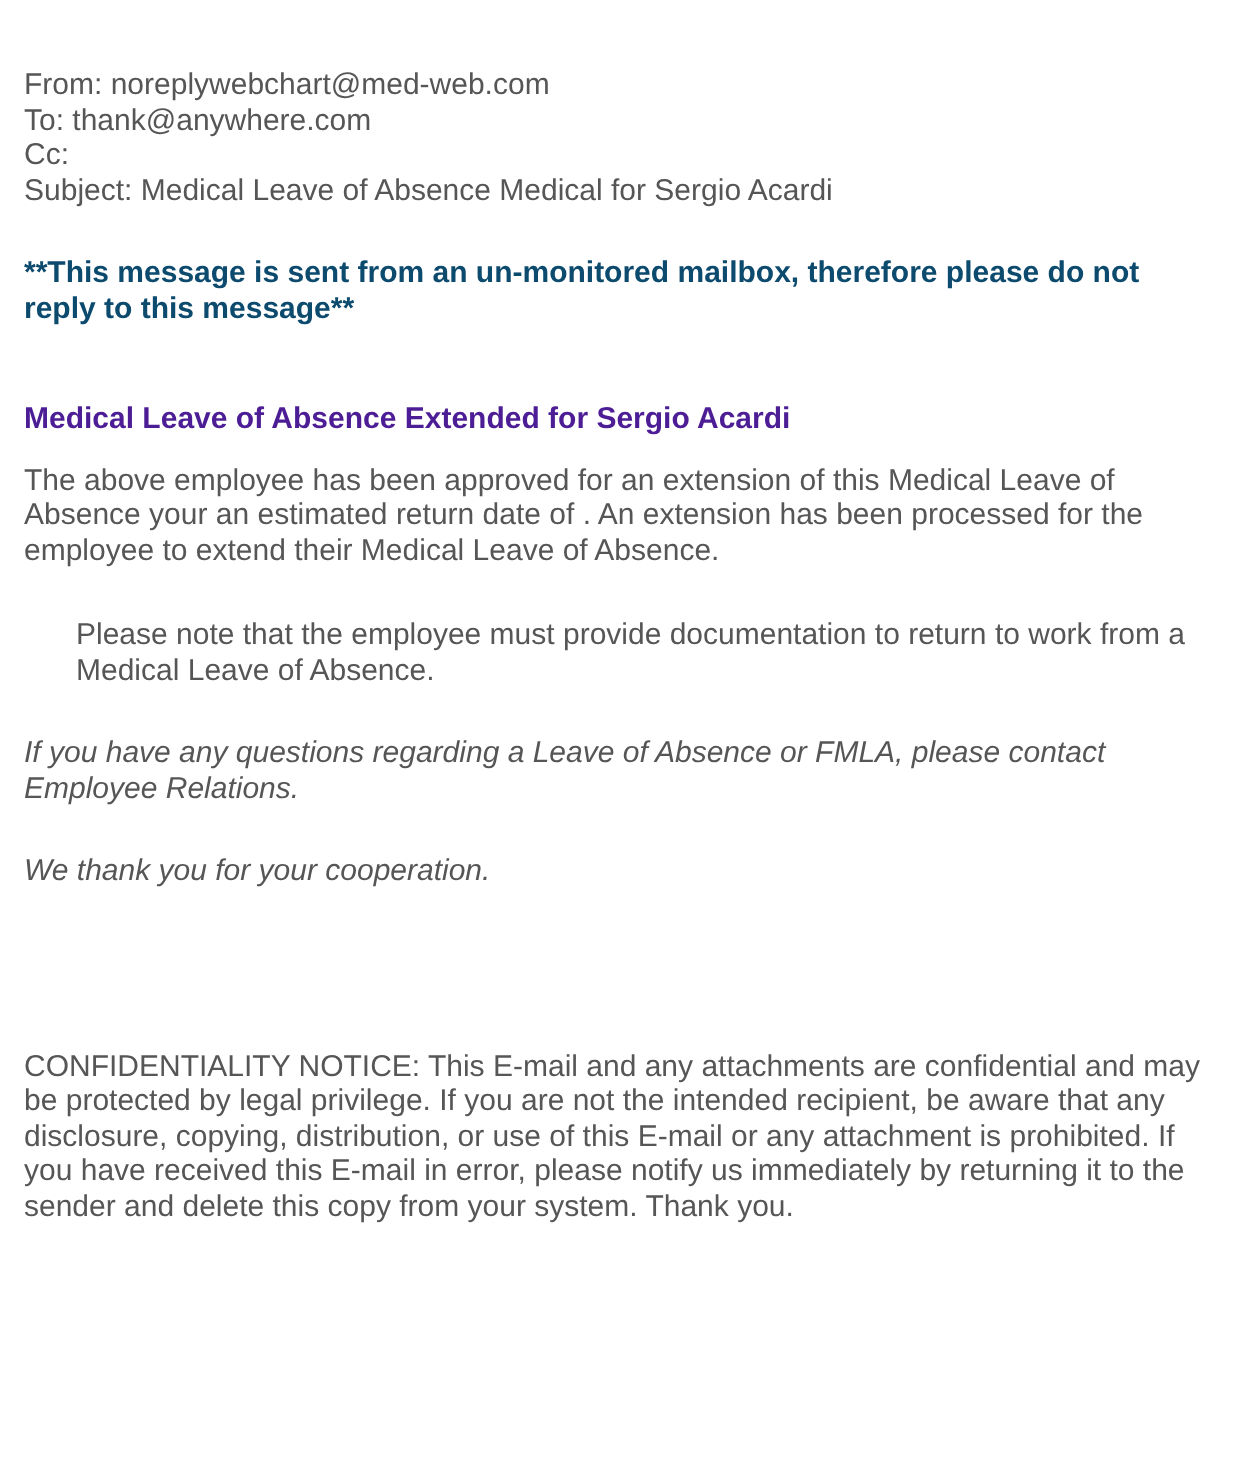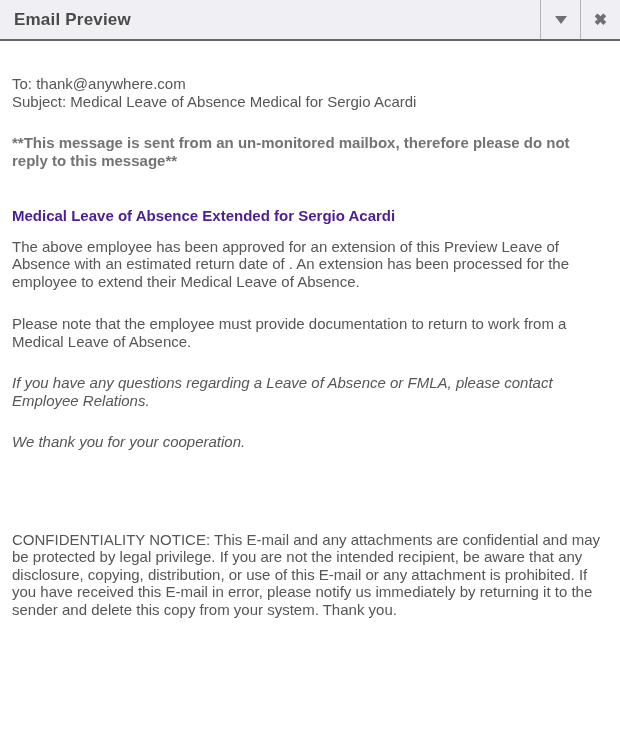--- a/index.html
+++ b/index.html
@@ -58,65 +58,56 @@
   .content {
     padding: 34px 12px 0 12px;
     font-size: 15px;
     line-height: 17.5px;
     color: #565656;
   }
   .headers { margin-bottom: 24px; }
   .headers div { white-space: nowrap; }
   p.warning {
     font-weight: bold;
-    color: #737373;
+    color: #0c4a6e;
     margin-bottom: 38px;
   }
   p.heading {
     font-weight: bold;
     color: #4c1d95;
     margin-bottom: 13px;
   }
   p.re-line { margin-bottom: 24px; }
   p.para-1 { margin-bottom: 25px; }
-  p.para-2 { margin-bottom: 24px; }
+  p.para-2 { margin-bottom: 24px; margin-left: 26px; }
   p.para-3 { margin-bottom: 24px; font-style: italic; }
   p.para-4 { margin-bottom: 80px; font-style: italic; }
   p.confidentiality { margin-bottom: 0; }
 </style>
 </head>
 <body>
 
 <div class="window">
 
-  <div class="titlebar">
-    <span class="titlebar-title">Email Preview</span>
-    <div class="titlebar-buttons">
-      <button class="tb-btn">
-        <span class="chevron-down"></span>
-      </button>
-      <button class="tb-btn">
-        <span class="close-x">✖</span>
-      </button>
-    </div>
-  </div>
 
   <div class="content">
 
     <div class="headers">
+      <div>From: noreplywebchart@med-web.com</div>
       <div>To: thank@anywhere.com</div>
+      <div>Cc:</div>
       <div>Subject: Medical Leave of Absence Medical for Sergio Acardi</div>
     </div>
 
     <p class="warning">**This message is sent from an un-monitored mailbox, therefore please do not reply to this message**</p>
 
     <p class="heading">Medical Leave of Absence Extended for Sergio Acardi</p>
 
 
-    <p class="para-1">The above employee has been approved for an extension of this Preview Leave of Absence with an estimated return date of . An extension has been processed for the employee to extend their Medical Leave of Absence.</p>
+    <p class="para-1">The above employee has been approved for an extension of this Medical Leave of Absence your an estimated return date of . An extension has been processed for the employee to extend their Medical Leave of Absence.</p>
 
     <p class="para-2">Please note that the employee must provide documentation to return to work from a Medical Leave of Absence.</p>
 
     <p class="para-3">If you have any questions regarding a Leave of Absence or FMLA, please contact Employee Relations.</p>
 
     <p class="para-4">We thank you for your cooperation.</p>
 
     <p class="confidentiality">CONFIDENTIALITY NOTICE: This E-mail and any attachments are confidential and may be protected by legal privilege. If you are not the intended recipient, be aware that any disclosure, copying, distribution, or use of this E-mail or any attachment is prohibited. If you have received this E-mail in error, please notify us immediately by returning it to the sender and delete this copy from your system. Thank you.</p>
 
   </div>

